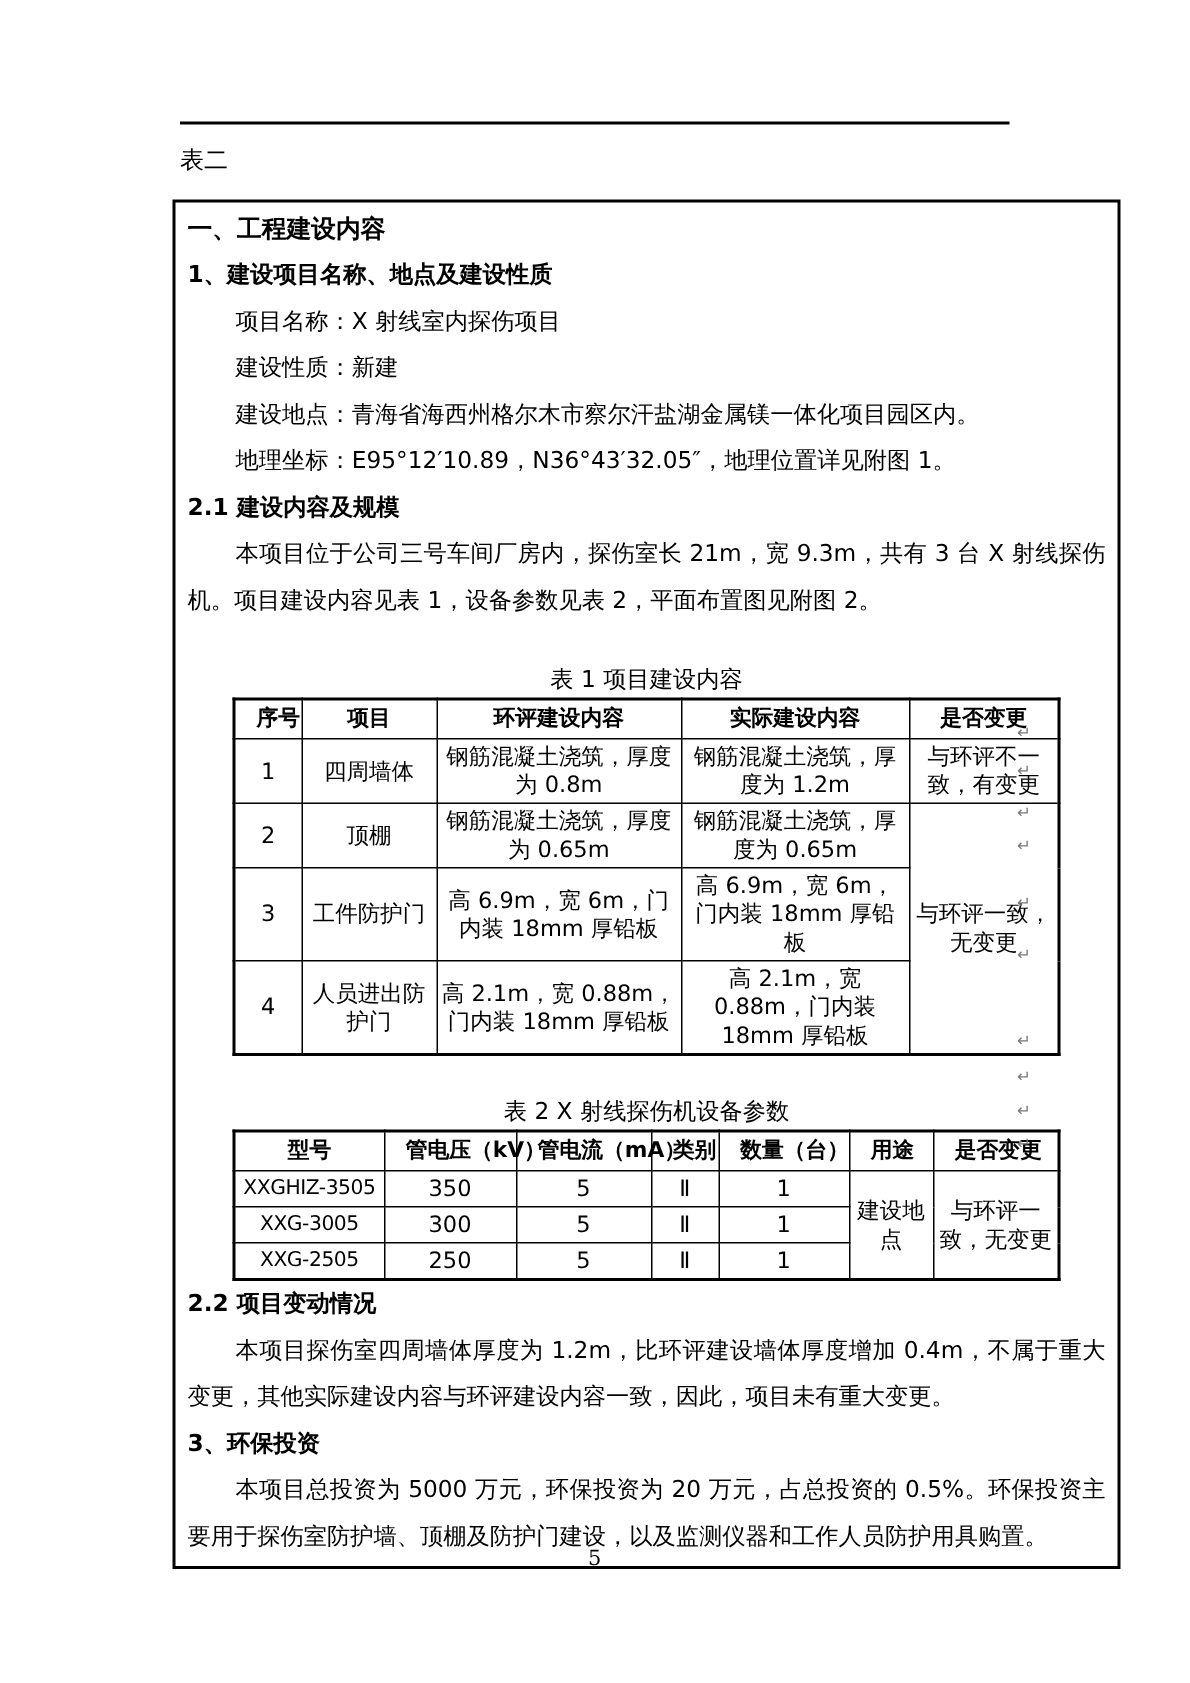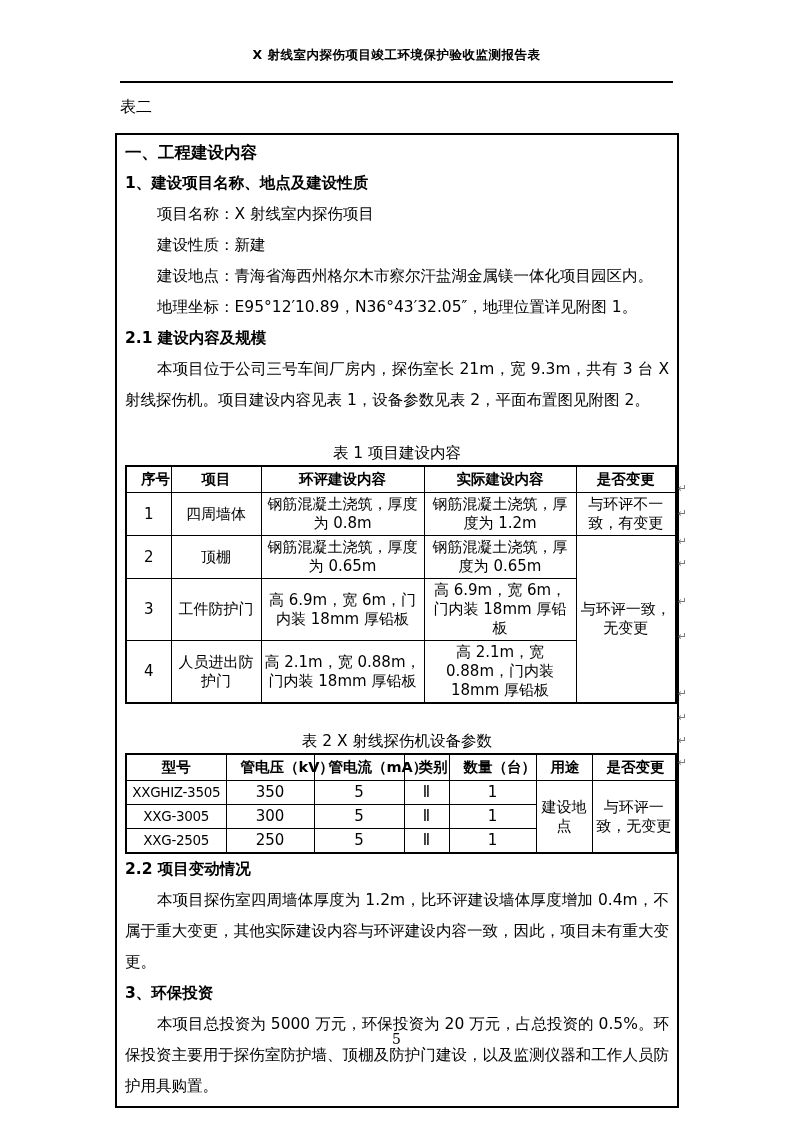--- a/index.html
+++ b/index.html
@@ -6,21 +6,21 @@
   html,body { width:793px; height:1122px; background:#ffffff; color:#000;
     font-family:"DejaVu Sans","Liberation Sans",sans-serif; }
   .page { position:relative; width:793px; height:1122px; overflow:hidden; background:#fff; }
 
   .doc-header { position:absolute; top:47px; left:0; width:100%; text-align:center;
     font-size:12.5px; font-weight:bold; letter-spacing:0.5px; }
   .header-rule { position:absolute; top:81px; left:120px; width:553px; height:0;
     border-top:2px solid #000; }
   .sheet-label { position:absolute; top:97px; left:120px; font-size:16px; line-height:20px; }
 
-  .main-box { position:absolute; top:133px; left:115px; width:564px; min-height:858px;
+  .main-box { position:absolute; top:133px; left:115px; width:632px; min-height:858px;
     border:2px solid #000; padding:2px 8px 4px 8px; background:#fff; }
 
   .line  { font-size:15.5px; line-height:31px; white-space:nowrap; }
   .h1    { font-size:16.5px; font-weight:bold; }
   .hd    { font-size:15.5px; font-weight:bold; }
   .ind   { padding-left:32px; }
   .para  { font-size:15.5px; line-height:31px; text-indent:32px; text-align:justify; }
 
   .tbl-title { font-size:15.5px; font-weight:normal; text-align:center; line-height:24px;margin-top:25px; }
   table { border-collapse:collapse; border:2px solid #000; margin:0 auto; table-layout:fixed; width:550px; }
@@ -32,21 +32,20 @@
   .return-mark { position:absolute; left:678px; color:#7a7a7a; font-size:11px; line-height:11px; }
 
   .page-number { position:absolute; top:1031px; left:0; width:100%; text-align:center;
     font-size:14px; font-family:"DejaVu Serif","Liberation Serif",serif; }
 </style>
 </head>
 <body>
 
 <div class="page">
 
-  <div class="doc-header">X 射线室内探伤项目竣工环境保护验收监测报告表</div>
   <div class="header-rule"></div>
   <div class="sheet-label">表二</div>
 
   <div class="main-box">
 
     <div class="line h1">一、工程建设内容</div>
     <div class="line hd">1、建设项目名称、地点及建设性质</div>
     <div class="line ind">项目名称：X 射线室内探伤项目</div>
     <div class="line ind">建设性质：新建</div>
     <div class="line ind">建设地点：青海省海西州格尔木市察尔汗盐湖金属镁一体化项目园区内。</div>

